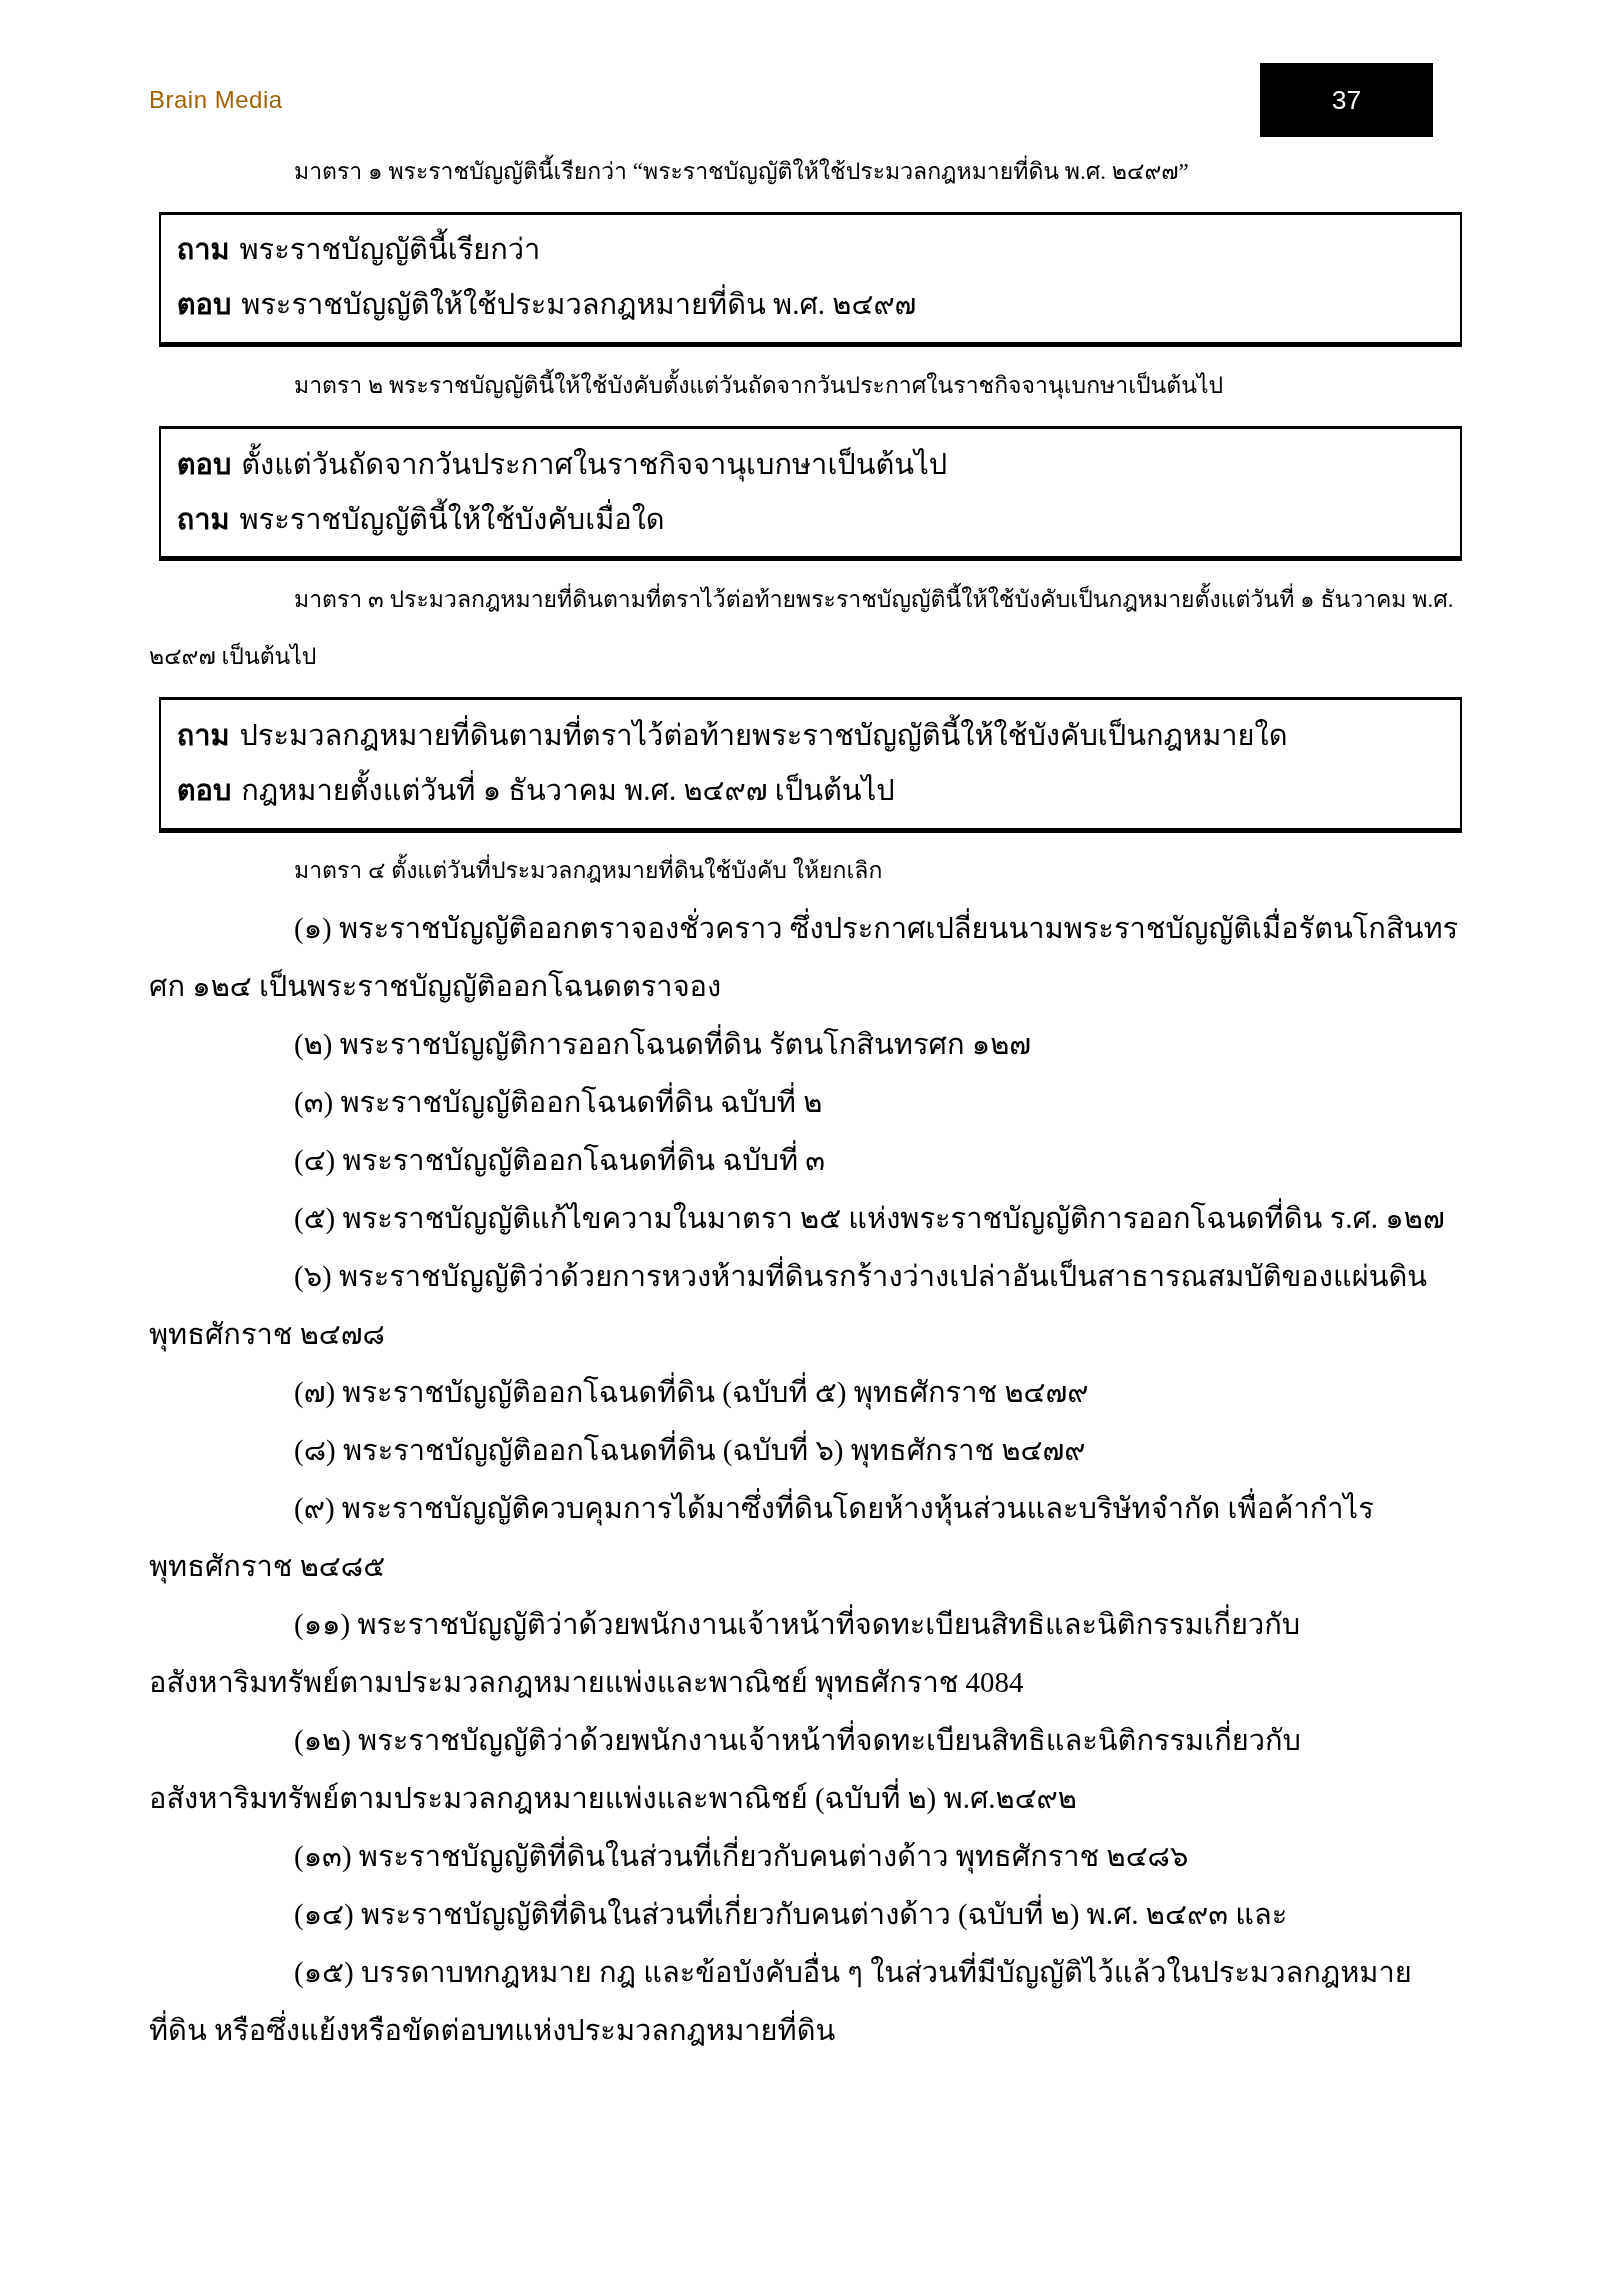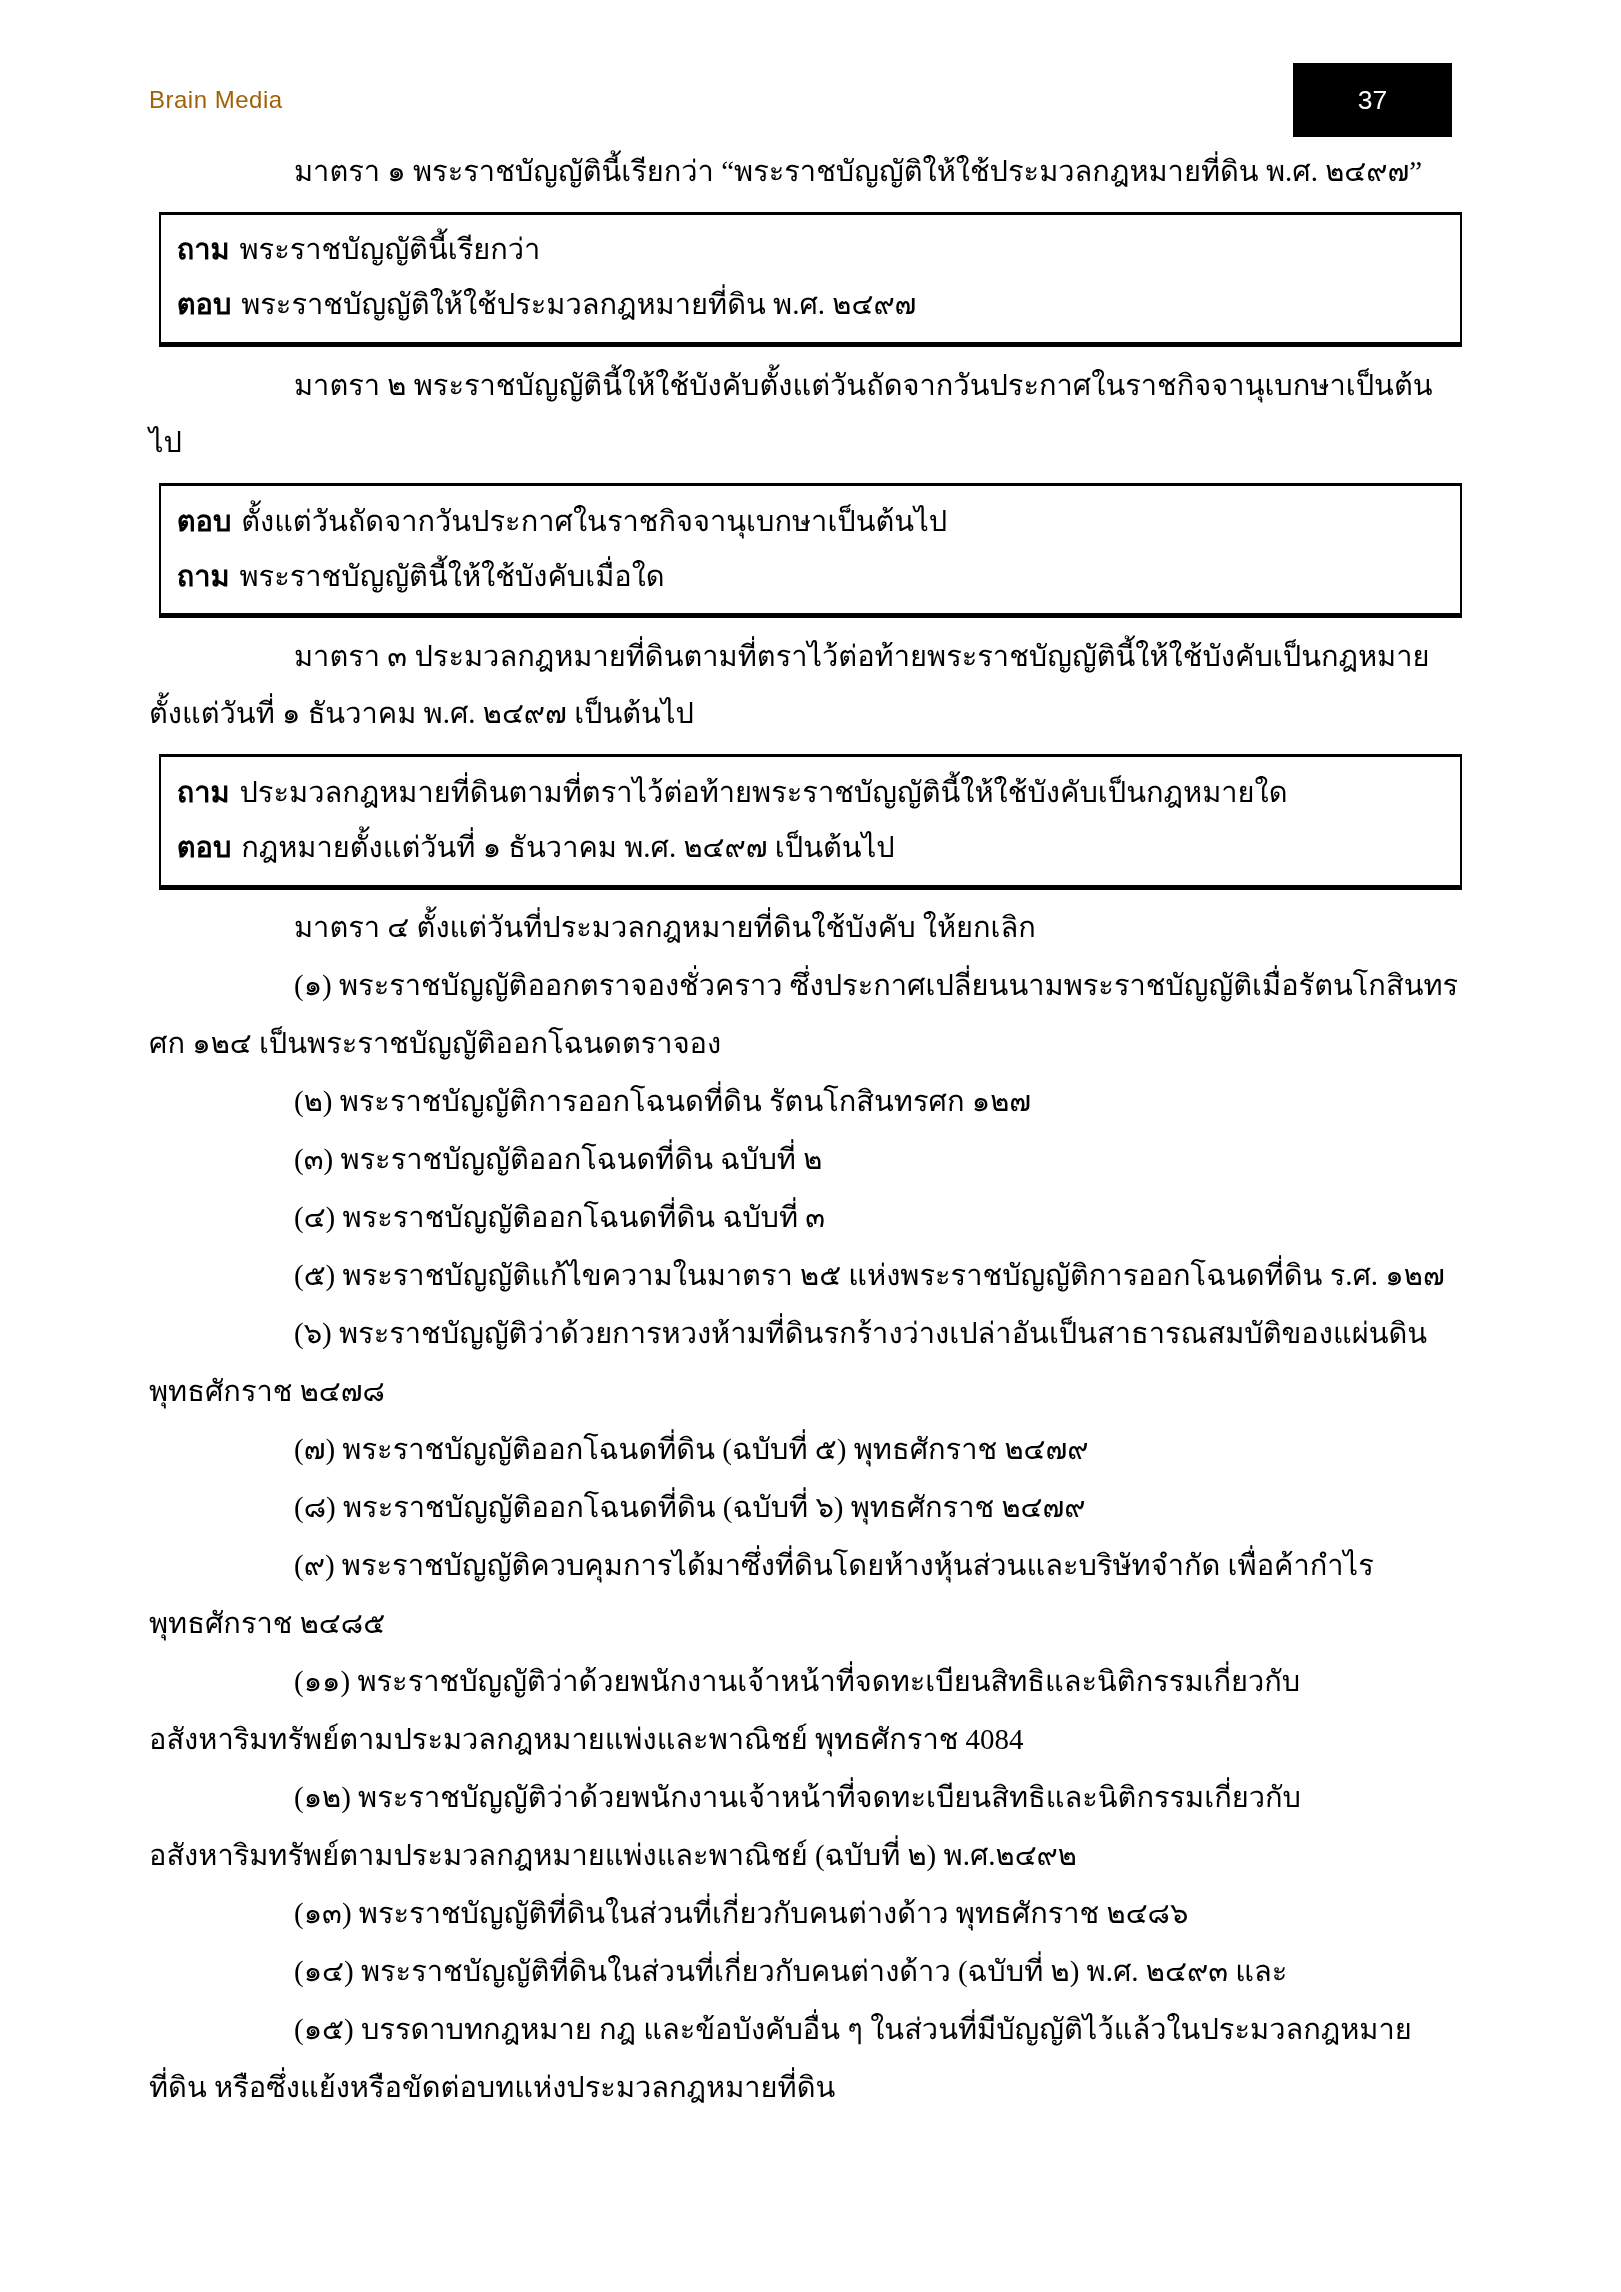--- a/index.html
+++ b/index.html
@@ -25,41 +25,41 @@
     justify-content: space-between;
     align-items: center;
   }
   .brand {
     font-family: "Liberation Sans", "DejaVu Sans", sans-serif;
     font-size: 24px;
     color: #a16207;
     letter-spacing: 0.5px;
   }
   .page-badge {
-    width: 159px;
+    width: 173px;
     height: 74px;
-    margin-right: 10px;
+    margin-right: 29px;
     background: #000000;
     color: #ffffff;
     font-family: "Liberation Sans", "DejaVu Sans", sans-serif;
     font-size: 26.5px;
     display: flex;
     align-items: center;
     justify-content: center;
   }
   
   .doc-title {
     margin-top: 45px;
     text-align: center;
     font-size: 30px;
     font-weight: 700;
     line-height: 49px;
   }
   p.body-par {
-    font-size: 29px;
+    font-size: 23px;
     line-height: 57px;
     text-indent: 145px;
     text-align: left;
   }
   p.first-par { margin-top: 5.9px; }
   
   .qa-box {
     border: 2.9px solid #000000;
     border-top-width: 3.9px;
     border-bottom-width: 5.9px;

